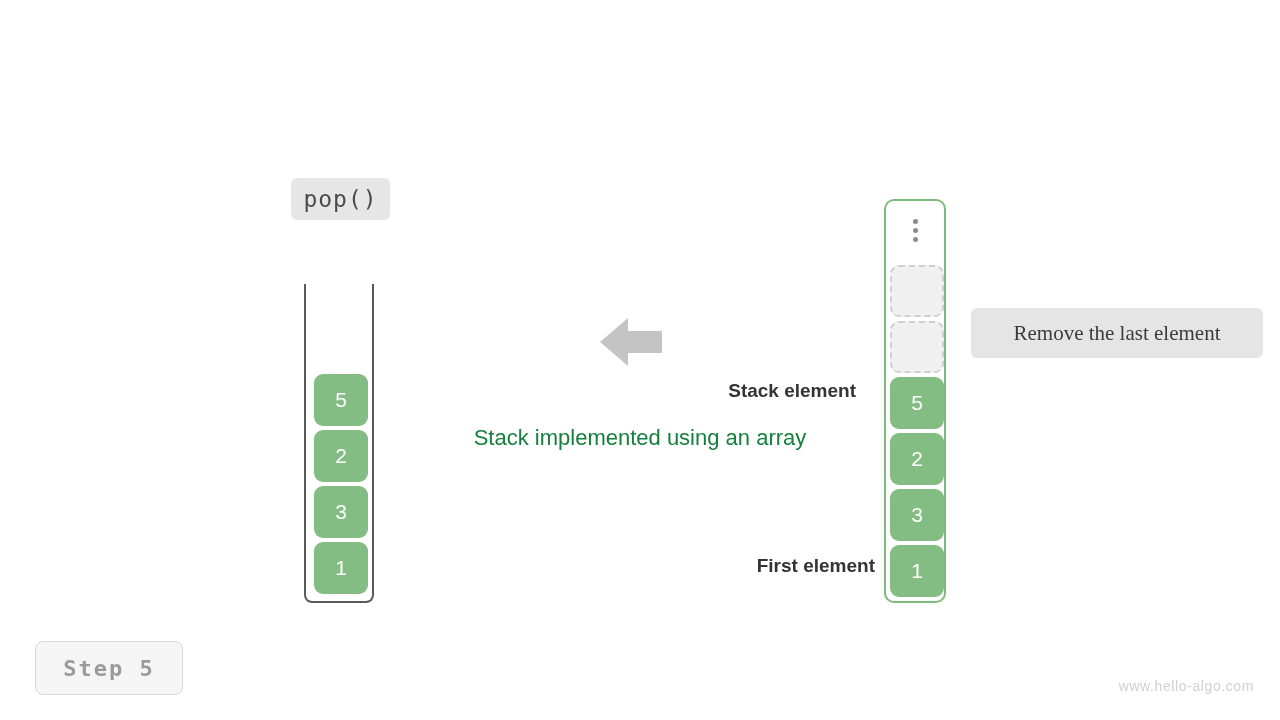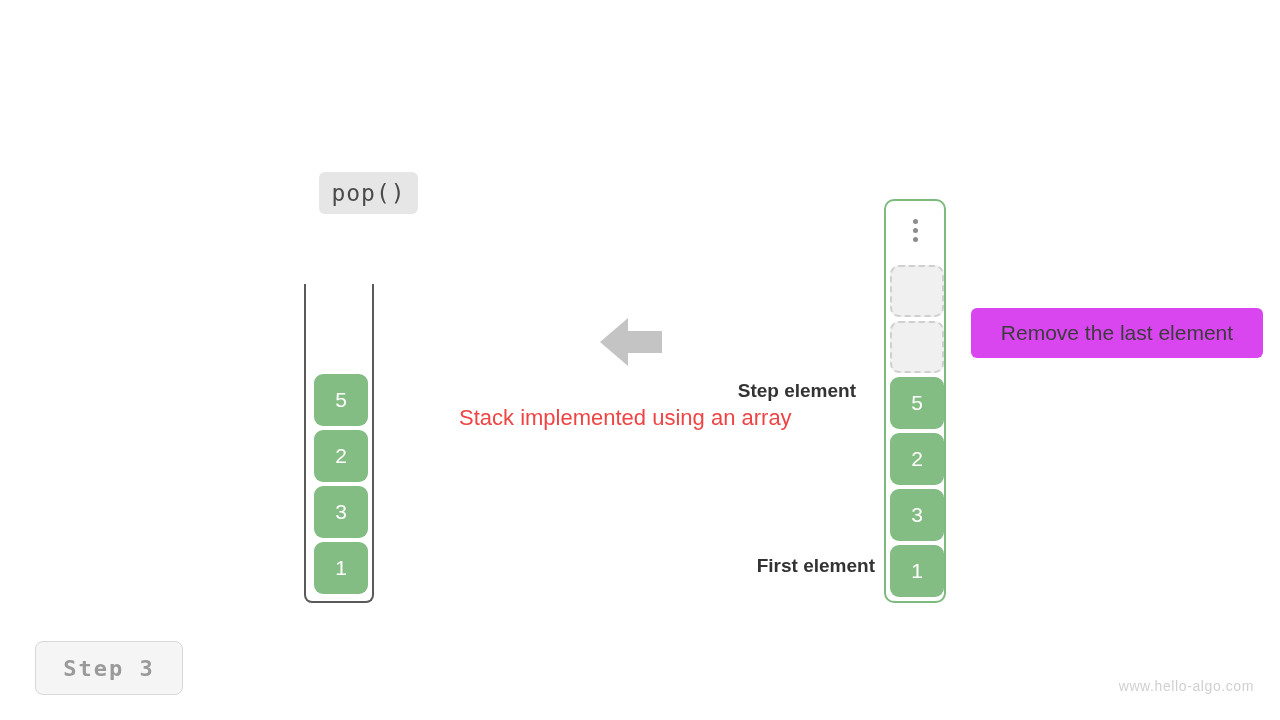--- a/index.html
+++ b/index.html
@@ -31,34 +31,34 @@
     font-family: "DejaVu Sans Mono", "Liberation Mono", monospace;
     font-size: 23px;
     letter-spacing: 1px;
     white-space: nowrap;
   }
   .chip-plain {
     position: absolute;
     display: flex;
     align-items: center;
     justify-content: center;
-    background: #d946ef;
+    background: #e5e5e5;
     border-radius: 6px;
     color: #3c3c3c;
     font-size: 21px;
     white-space: nowrap;
+    font-family: Liberation Serif, serif;
   }
 
   
   #op-label {
     left: 291px;
-    top: 172px;
+    top: 178px;
     width: 99px;
     height: 42px;
-    margin-left: 28px;
   }
 
   
   #step-badge {
     left: 35px;
     top: 641px;
     width: 146px;
     height: 52px;
     background: #f5f5f5;
     border: 1px solid #d8d8d8;
@@ -78,24 +78,24 @@
     font-family: Liberation Sans, sans-serif;
     font-size: 14px;
     letter-spacing: 0.6px;
     white-space: nowrap;
   }
 
   
   #caption {
     position: absolute;
     left: 459px;
-    top: 405px;
+    top: 425px;
     width: 362px;
-    text-align: left;
-    color: #ef4444;
+    text-align: center;
+    color: #15803d;
     font-size: 22px;
     white-space: nowrap;
   }
 
   
   #arrow {
     position: absolute;
     left: 600px;
     top: 316px;
     width: 62px;
@@ -225,38 +225,38 @@
   </div>
 
   <div id="arrow">
     <svg width="62" height="52" viewBox="0 0 62 52" xmlns="http://www.w3.org/2000/svg">
       <polygon points="0,26 28,2 28,15 62,15 62,37 28,37 28,50" fill="#c4c4c4"></polygon>
     </svg>
   </div>
 
   <div id="caption">Stack implemented using an array</div>
 
-  <div class="annotation" id="last-element-label">Step element</div>
+  <div class="annotation" id="last-element-label">Stack element</div>
   <div class="annotation" id="first-element-label">First element</div>
 
   <div id="array-container">
     <div id="array-dots">
       <i></i>
         <i></i>
         <i></i>
     </div>
     <div id="array-items">
       <div class="cell empty"></div>
       <div class="cell empty"></div>
       <div class="cell filled">5</div>
       <div class="cell filled">2</div>
       <div class="cell filled">3</div>
       <div class="cell filled">1</div>
     </div>
   </div>
 
   <div class="chip-plain" id="side-note">Remove the last element</div>
 
-  <div class="chip-mono" id="step-badge">Step 3</div>
+  <div class="chip-mono" id="step-badge">Step 5</div>
 
   <div id="watermark">www.hello-algo.com</div>
 
 </div>
 
 </body></html>

